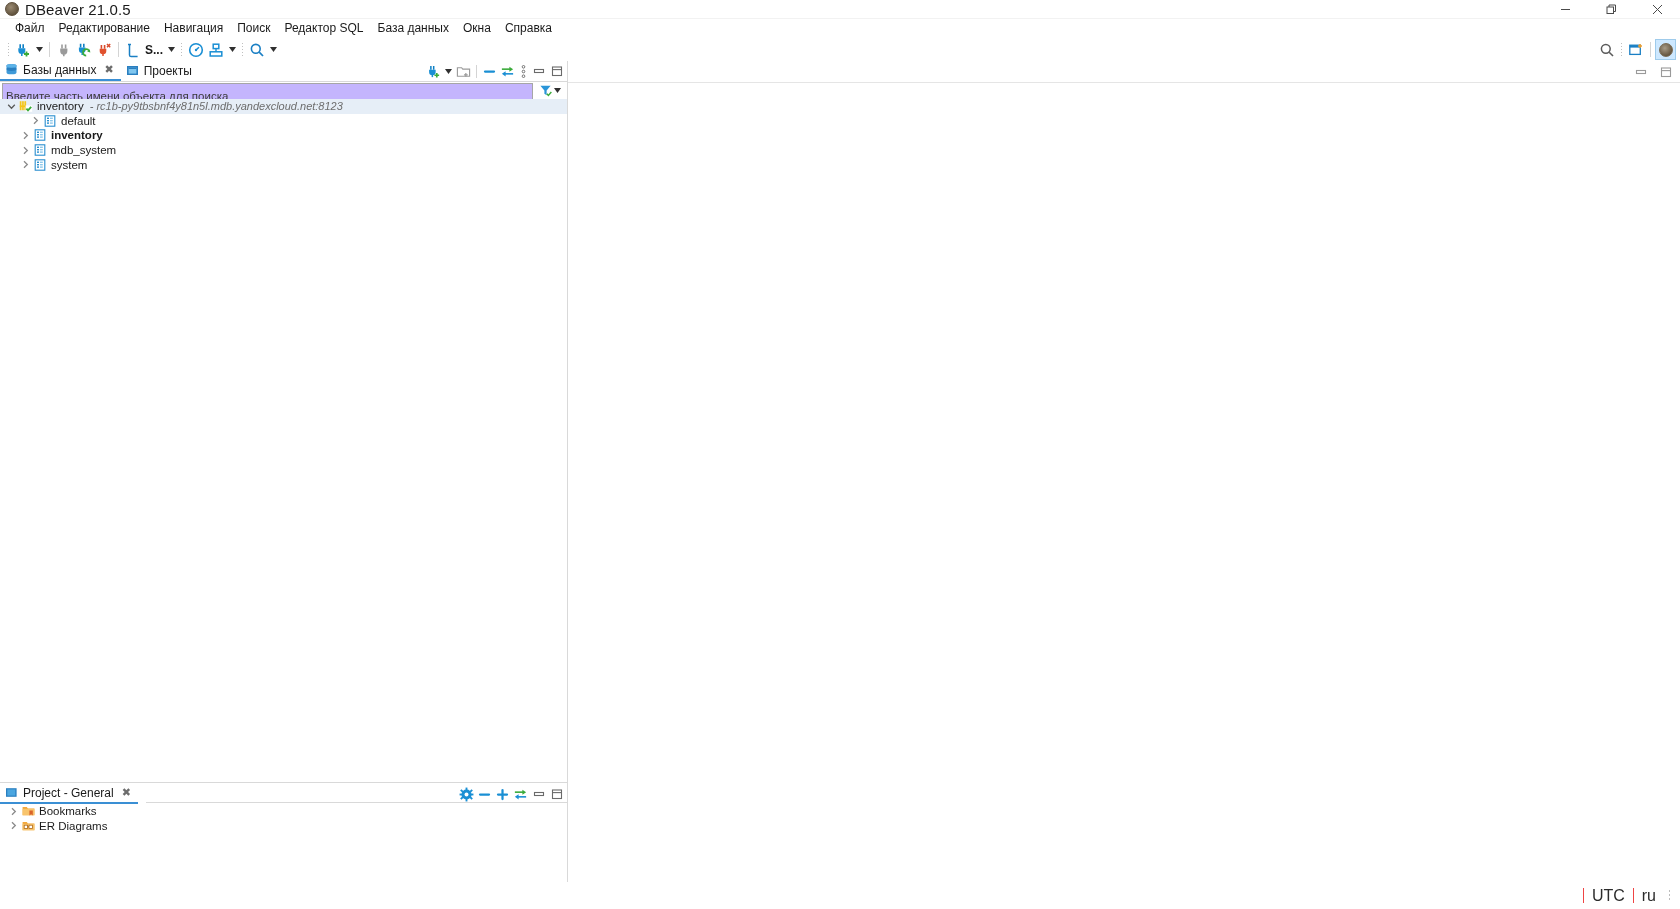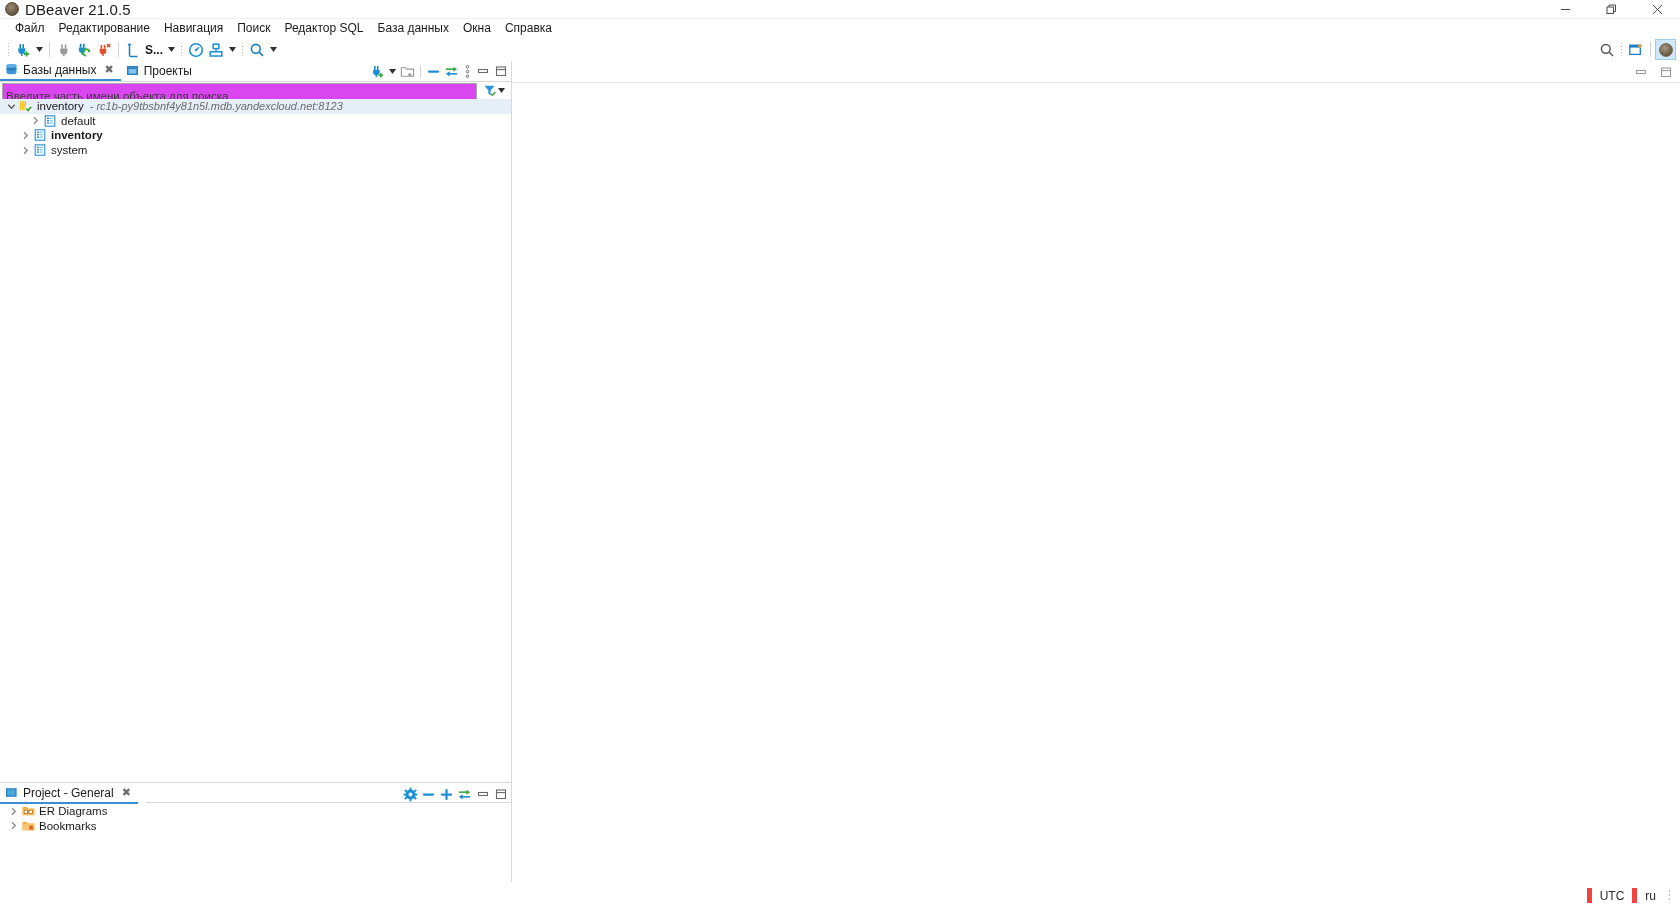--- a/index.html
+++ b/index.html
@@ -101,21 +101,21 @@
     border: 1px solid #7a6a52;
   }
 
   
   #main {
     position: absolute;
     top: 61px; left: 0; right: 0; bottom: 27px;
     display: flex;
   }
   #leftcol {
-    width: 512px;
+    width: 568px;
     display: flex; flex-direction: column;
     border-right: 1px solid #d9d9d9;
     background: #ffffff;
   }
   #editorarea {
     flex: 1;
     background: #ffffff;
     position: relative;
   }
   #editor-tabstrip {
@@ -163,21 +163,21 @@
   #searchrow {
     height: 17px;
     display: flex; align-items: stretch;
     background: #ffffff;
     padding: 1px 0 1px 0;
   }
   #search-input {
     flex: 1;
     margin-left: 2px;
     border: 1px solid #a6a6a6;
-    background: #d946ef;
+    background: #c4b5fd;
     font-family: "Liberation Sans", sans-serif;
     font-size: 11.5px;
     padding: 12px 3px;
     color: #2b2b2b;
     outline: none;
   }
   #search-input::placeholder { color: #3a3a3a; opacity: 1; }
   #filter-zone {
     width: 34px;
     display: flex; align-items: center; justify-content: center; gap: 2px;
@@ -223,23 +223,23 @@
   
   #statusbar {
     position: absolute; left: 0; right: 0; bottom: 0;
     height: 27px;
     background: #ffffff;
     display: flex; align-items: center; justify-content: flex-end;
     padding-right: 8px;
   }
   .sb-cell {
     padding: 0 8px;
-    font-size: 12px;
+    font-size: 16px;
     color: #2b2b2b;
-    border-left: 5px solid #ef4444;
+    border-left: 1px solid #ef4444;
     height: 15px;
     display: flex; align-items: center;
   }
   .sb-grip {
     width: 4px; height: 13px;
     margin-left: 4px;
     background-image: radial-gradient(circle, #bdbdbd 1px, transparent 1px);
     background-size: 3px 4px;
   }
   svg { display: block; }
@@ -565,20 +565,39 @@
               <rect x="6" y="2.6" width="2.8" height="1.4" fill="#8fc9ea"></rect>
               <rect x="3" y="5" width="2" height="1.4" fill="#2a8fd0"></rect>
               <rect x="6" y="5" width="2.8" height="1.4" fill="#8fc9ea"></rect>
               <rect x="3" y="7.4" width="2" height="1.4" fill="#2a8fd0"></rect>
               <rect x="6" y="7.4" width="2.8" height="1.4" fill="#8fc9ea"></rect>
             </svg>
           </span>
           <span class="tlabel bold">inventory</span>
         </div>
 
+        <div class="trow" style="padding-left:18px">
+          <span class="twist">
+            <svg width="9" height="9" viewBox="0 0 9 9">
+                <polyline points="3,1.3 6.3,4.5 3,7.7" fill="none" stroke="#8a8a8a" stroke-width="1.3"></polyline>
+              </svg>
+          </span>
+          <span class="tico">
+            <svg width="12" height="12" viewBox="0 0 12 12">
+              <rect x="1.2" y="0.8" width="9.6" height="10.4" fill="#ffffff" stroke="#2a8fd0" stroke-width="1.1"></rect>
+              <rect x="3" y="2.6" width="2" height="1.4" fill="#2a8fd0"></rect>
+              <rect x="6" y="2.6" width="2.8" height="1.4" fill="#8fc9ea"></rect>
+              <rect x="3" y="5" width="2" height="1.4" fill="#2a8fd0"></rect>
+              <rect x="6" y="5" width="2.8" height="1.4" fill="#8fc9ea"></rect>
+              <rect x="3" y="7.4" width="2" height="1.4" fill="#2a8fd0"></rect>
+              <rect x="6" y="7.4" width="2.8" height="1.4" fill="#8fc9ea"></rect>
+            </svg>
+          </span>
+          <span class="tlabel">mdb_system</span>
+        </div>
 
         <div class="trow" style="padding-left:18px">
           <span class="twist">
             <svg width="9" height="9" viewBox="0 0 9 9">
                 <polyline points="3,1.3 6.3,4.5 3,7.7" fill="none" stroke="#8a8a8a" stroke-width="1.3"></polyline>
               </svg>
           </span>
           <span class="tico">
             <svg width="12" height="12" viewBox="0 0 12 12">
               <rect x="1.2" y="0.8" width="9.6" height="10.4" fill="#ffffff" stroke="#2a8fd0" stroke-width="1.1"></rect>
@@ -664,41 +683,41 @@
         <div class="trow" style="padding-left:6px">
           <span class="twist">
             <svg width="9" height="9" viewBox="0 0 9 9">
                 <polyline points="3,1.3 6.3,4.5 3,7.7" fill="none" stroke="#8a8a8a" stroke-width="1.3"></polyline>
               </svg>
           </span>
           <span class="tico">
             <svg width="13" height="12" viewBox="0 0 13 12">
               <path d="M0.6 2 h4.2 l1.1 1.4 h6.5 v6.8 h-11.8 z" fill="#f3a83b"></path>
               <path d="M0.6 3.8 h11.8 v6.4 h-11.8 z" fill="#f8c46c"></path>
-              <rect x="2.2" y="5.2" width="3.4" height="3.2" fill="#ffffff" stroke="#b06a1a" stroke-width="0.8"></rect>
-              <rect x="7" y="5.2" width="3.4" height="3.2" fill="#ffffff" stroke="#b06a1a" stroke-width="0.8"></rect>
-              <line x1="5.6" y1="6.8" x2="7" y2="6.8" stroke="#b06a1a" stroke-width="0.9"></line>
-            </svg>
-          </span>
-          <span class="tlabel">ER Diagrams</span>
+              <path d="M7.4 5.6 h3.4 v5 l-1.7 -1.3 l-1.7 1.3 z" fill="#d9632a"></path>
+            </svg>
+          </span>
+          <span class="tlabel">Bookmarks</span>
         </div>
         <div class="trow" style="padding-left:6px">
           <span class="twist">
             <svg width="9" height="9" viewBox="0 0 9 9">
                 <polyline points="3,1.3 6.3,4.5 3,7.7" fill="none" stroke="#8a8a8a" stroke-width="1.3"></polyline>
               </svg>
           </span>
           <span class="tico">
             <svg width="13" height="12" viewBox="0 0 13 12">
               <path d="M0.6 2 h4.2 l1.1 1.4 h6.5 v6.8 h-11.8 z" fill="#f3a83b"></path>
               <path d="M0.6 3.8 h11.8 v6.4 h-11.8 z" fill="#f8c46c"></path>
-              <path d="M7.4 5.6 h3.4 v5 l-1.7 -1.3 l-1.7 1.3 z" fill="#d9632a"></path>
-            </svg>
-          </span>
-          <span class="tlabel">Bookmarks</span>
+              <rect x="2.2" y="5.2" width="3.4" height="3.2" fill="#ffffff" stroke="#b06a1a" stroke-width="0.8"></rect>
+              <rect x="7" y="5.2" width="3.4" height="3.2" fill="#ffffff" stroke="#b06a1a" stroke-width="0.8"></rect>
+              <line x1="5.6" y1="6.8" x2="7" y2="6.8" stroke="#b06a1a" stroke-width="0.9"></line>
+            </svg>
+          </span>
+          <span class="tlabel">ER Diagrams</span>
         </div>
       </div>
     </div>
   </div>
 
   <div id="editorarea">
     <div id="editor-tabstrip">
       <div class="ptool">
         <svg width="14" height="14" viewBox="0 0 14 14">
           <rect x="2.5" y="5.5" width="9" height="3" fill="none" stroke="#9a9a9a" stroke-width="1.1"></rect>

